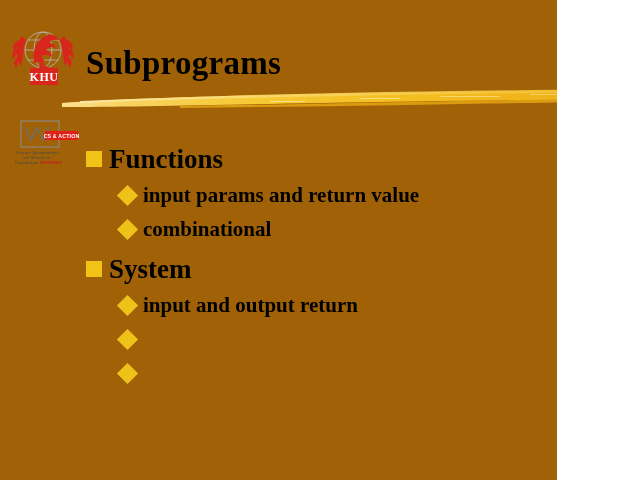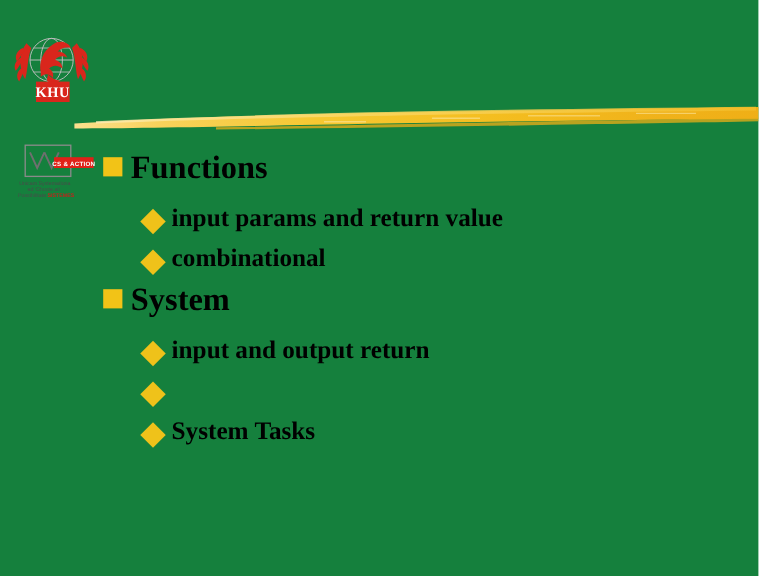--- a/index.html
+++ b/index.html
@@ -3,23 +3,23 @@
 <meta charset="utf-8">
 <title>Subprograms</title>
 <style>
   html, body {
     margin: 0;
     padding: 0;
     background: #ffffff;
   }
   #slide {
     position: relative;
-    width: 632px;
+    width: 557px;
     height: 480px;
-    background: #15803d;
+    background: #a16207;
     overflow: hidden;
     font-family: "Liberation Serif", "DejaVu Serif", serif;
     -webkit-font-smoothing: none;
   }
 
   
   #khu-logo {
     position: absolute;
     left: 10px;
     top: 26px;
@@ -58,21 +58,21 @@
     top: 118px;
     width: 72px;
     height: 48px;
   }
   #org-logo svg { display: block; }
 
   
   #content {
     position: absolute;
     left: 86px;
-    top: 120px;
+    top: 140px;
     width: 540px;
   }
   .lvl1 {
     display: flex;
     align-items: center;
     height: 38px;
     margin: 0;
   }
   .lvl1 .marker-square {
     width: 16px;
@@ -83,21 +83,21 @@
   }
   .lvl1 .text {
     font-size: 27px;
     font-weight: bold;
     color: #000000;
     line-height: 1;
     white-space: nowrap;
   }
   .lvl2 {
     display: flex;
-    align-items: flex-end;
+    align-items: center;
     height: 34px;
     margin: 0 0 0 34px;
   }
   .lvl2 .marker-diamond {
     width: 15px;
     height: 15px;
     background: #EFC21A;
     transform: rotate(45deg);
     flex: 0 0 auto;
     margin-right: 8px;
@@ -140,20 +140,21 @@
                C42 20 38 21 36 24 C40 25 42 28 42 31
                C38 28 34 28 31 31 C34 33 35 36 34 39
                C31 35 27 35 24 38 Z" fill="#D9261C"></path>
       <path d="M30 36 C33 39 36 41 40 41 C37 44 32 44 29 41 Z" fill="#D9261C"></path>
 
       <rect x="20" y="42" width="28" height="17" fill="#D9261C"></rect>
       <text x="34" y="55" text-anchor="middle" font-family="Liberation Serif, serif" font-size="12" font-weight="bold" fill="#ffffff" letter-spacing="0.5">KHU</text>
     </svg>
   </div>
 
+  <div id="title">Subprograms</div>
 
   <div id="brush">
     <svg width="580" height="26" viewBox="0 0 580 26" xmlns="http://www.w3.org/2000/svg">
       <defs>
         <linearGradient id="gbrush" x1="0" y1="0" x2="1" y2="0">
           <stop offset="0%" stop-color="#FBE08E"></stop>
           <stop offset="12%" stop-color="#F8D25C"></stop>
           <stop offset="35%" stop-color="#F6C832"></stop>
           <stop offset="60%" stop-color="#F4BE20"></stop>
           <stop offset="85%" stop-color="#F0B21A"></stop>
@@ -223,18 +224,17 @@
     </div>
     <div class="lvl2">
       <span class="marker-diamond"></span>
       <span class="text">input and output return</span>
     </div>
     <div class="lvl2">
       <span class="marker-diamond"></span>
     </div>
     <div class="lvl2">
       <span class="marker-diamond"></span>
-      <span class="text">System Tasks</span>
     </div>
 
   </div>
 
 </div>
 
 </body></html>

